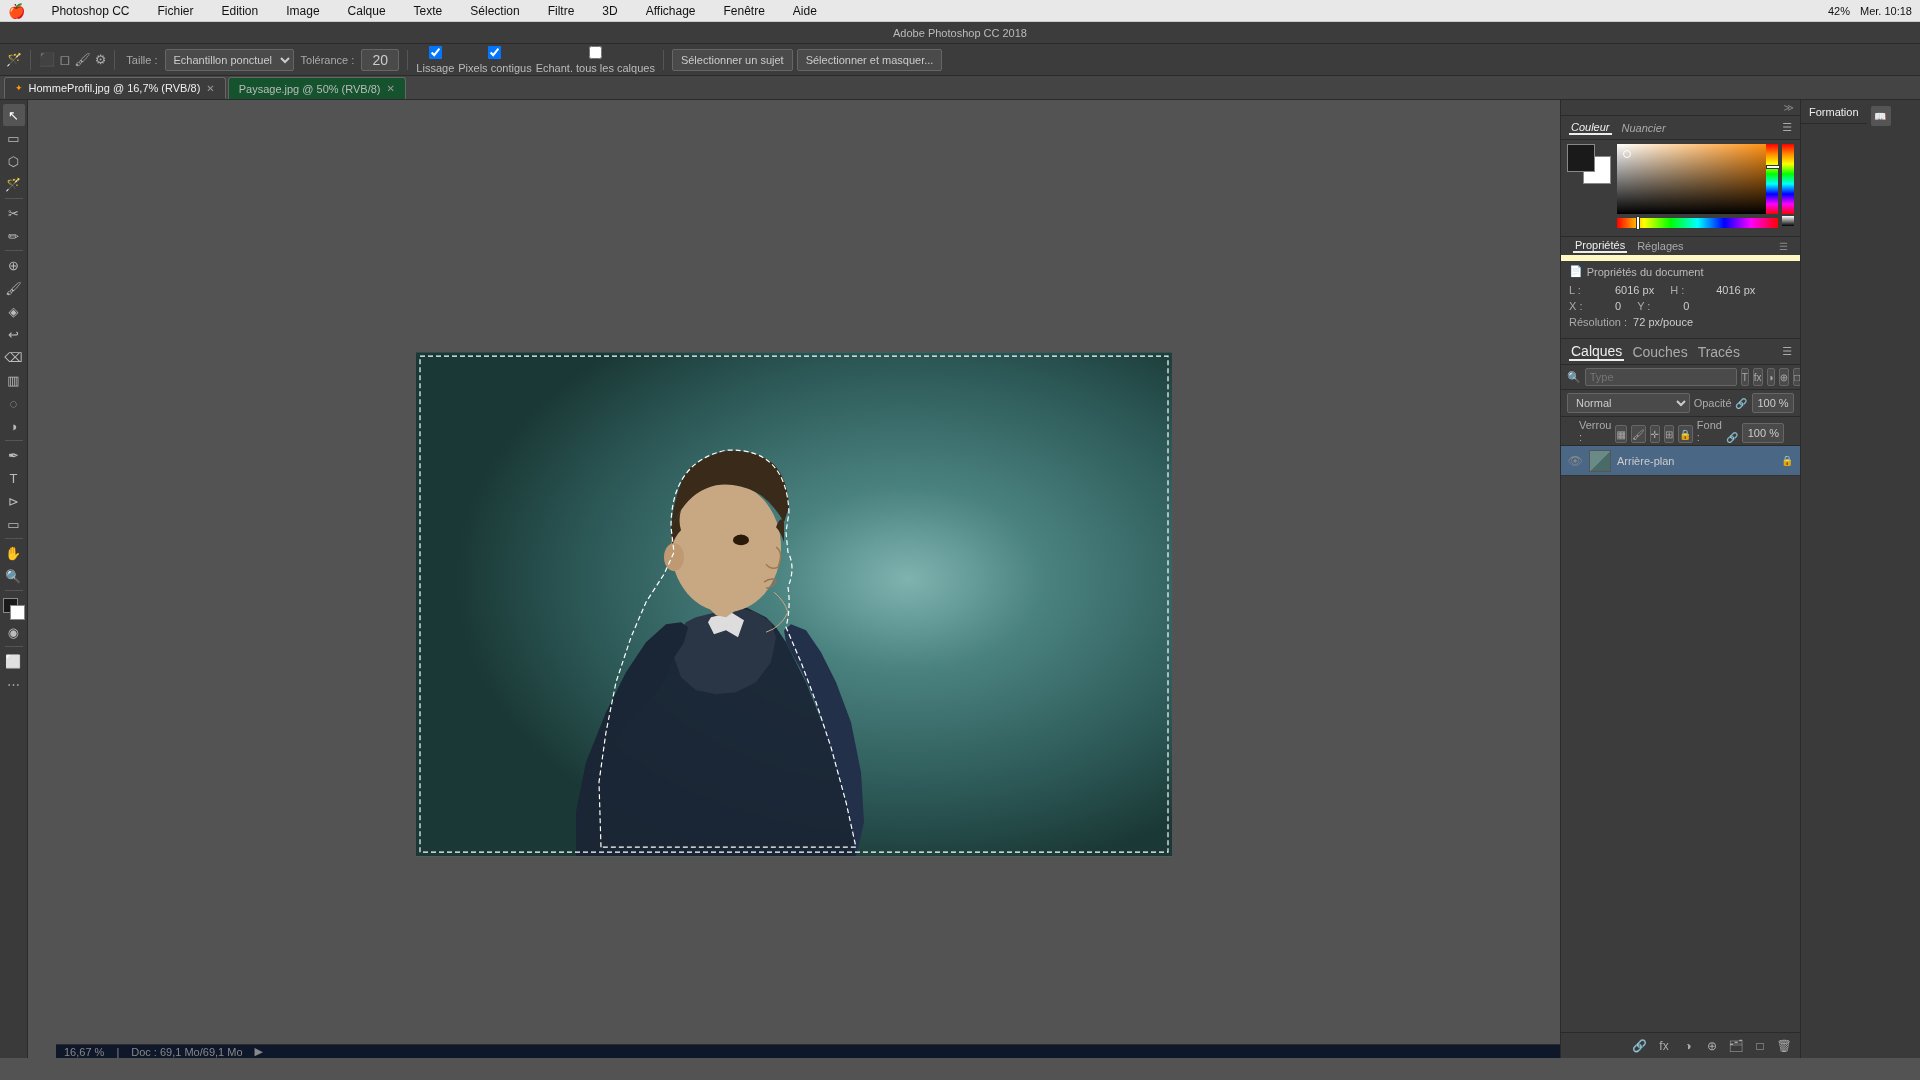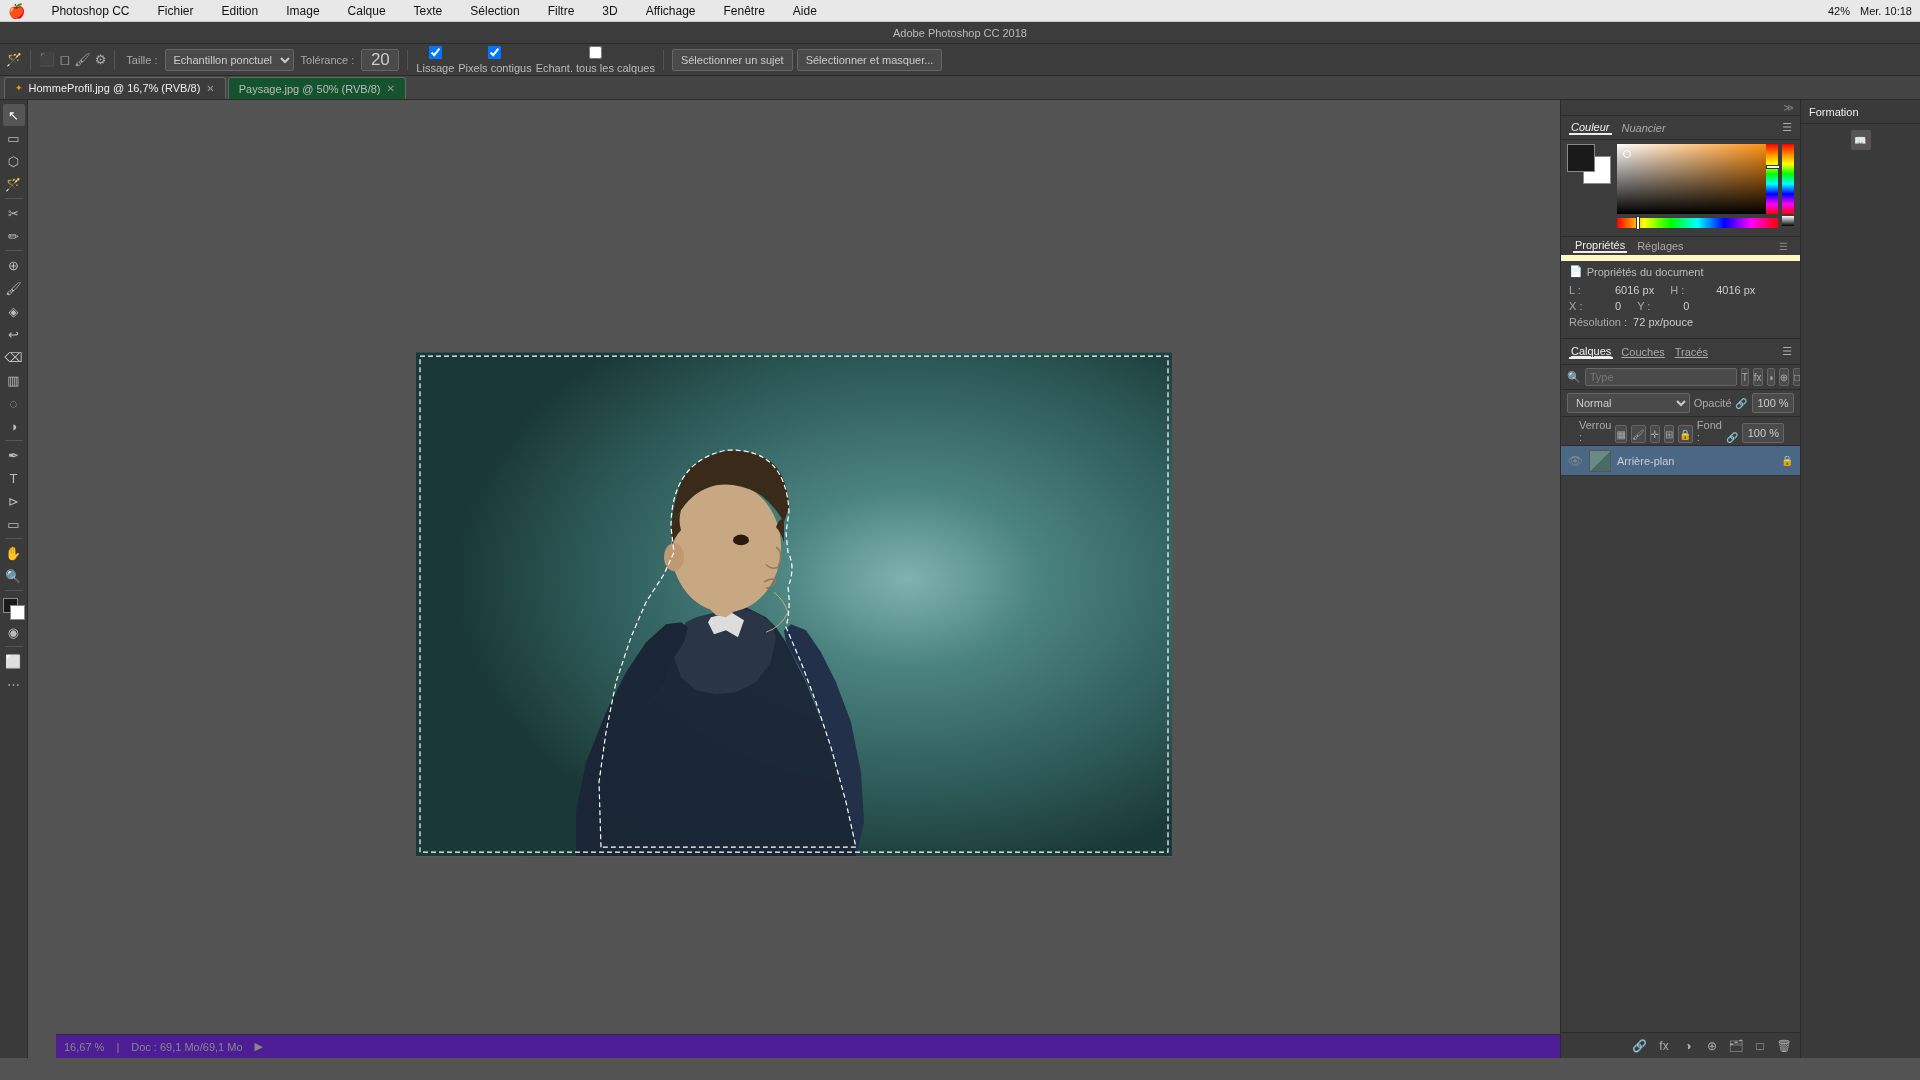--- a/index.html
+++ b/index.html
@@ -32,21 +32,21 @@
       padding: 0 6px; gap: 4px;
     }
     .tool-sep { width: 1px; height: 20px; background: #555; margin: 0 4px; }
     .toolbar-label { color: #aaa; font-size: 11px; margin: 0 3px; }
     .toolbar-select {
       background: #4a4a4a; border: 1px solid #666; color: #ccc;
       font-size: 11px; height: 22px; padding: 0 4px; border-radius: 2px;
     }
     .toolbar-input {
       background: #4a4a4a; border: 1px solid #666; color: #ccc;
-      font-size: 17px; height: 22px; width: 38px; padding: 0 4px; border-radius: 2px; text-align: center;
+      font-size: 14px; height: 22px; width: 38px; padding: 0 4px; border-radius: 2px; text-align: center;
     }
     .toolbar-checkbox-label { display: flex; align-items: center; gap: 3px; color: #bbb; font-size: 11px; cursor: pointer; flex-direction: column; }
     .toolbar-checkbox-label input { cursor: pointer; }
     .toolbar-btn {
       background: #4a4a4a; border: 1px solid #666; color: #ccc;
       font-size: 11px; height: 22px; padding: 0 8px; border-radius: 2px; cursor: pointer; white-space: nowrap;
     }
 
     
     #tab-bar {
@@ -142,21 +142,21 @@
     .prop-tab { font-size: 11px; color: #aaa; cursor: pointer; padding: 0 2px; }
     .prop-tab.active { color: #eee; border-bottom: 2px solid #eee; }
     .prop-row { display: flex; align-items: center; padding: 2px 8px; gap: 6px; }
     .prop-label { color: #aaa; font-size: 11px; min-width: 40px; }
     .prop-value { color: #ccc; font-size: 11px; }
     .prop-section-title { padding: 4px 8px; font-size: 11px; color: #bbb; display: flex; align-items: center; gap: 4px; }
 
     
     #layers-panel { flex: 1; display: flex; flex-direction: column; overflow: hidden; }
     .layers-tabs { display: flex; align-items: center; padding: 0 8px; gap: 6px; height: 26px; border-bottom: 1px solid #2a2a2a; }
-    .layers-tab { font-size: 11px; color: #aaa; cursor: pointer; padding: 0 2px; text-decoration: underline; }
+    .layers-tab { font-size: 14px; color: #aaa; cursor: pointer; padding: 0 2px; }
     .layers-tab.active { color: #eee; border-bottom: 2px solid #eee; }
     .layers-options { margin-left: auto; color: #aaa; cursor: pointer; }
 
     
     #layer-search {
       padding: 3px 6px; display: flex; align-items: center; gap: 4px;
       border-bottom: 1px solid #2a2a2a;
     }
     .layer-search-input {
       flex: 1; background: #4a4a4a; border: 1px solid #666; color: #ccc;
@@ -225,21 +225,21 @@
     }
     .layer-bottom-btn {
       width: 20px; height: 20px; display: flex; align-items: center; justify-content: center;
       color: #aaa; font-size: 12px; cursor: pointer; border-radius: 2px;
     }
 
     
     #far-right-panel {
       width: 120px; height: 100%; background: #3a3a3a;
       border-left: 1px solid #2a2a2a;
-      display: flex; flex-direction: column;
+      display: flex; flex-direction: row;
       flex-shrink: 0;
     }
     .formation-header {
       height: 24px; display: flex; align-items: center; padding: 0 8px;
       border-bottom: 1px solid #2a2a2a; font-size: 11px; color: #eee;
     }
 
     
     #bottom-status {
       width: 100%; height: 22px; background: #3a3a3a;
@@ -461,21 +461,21 @@
             <path d="M440,504 L430,450 L415,400 L405,365 L395,340 L385,318 L375,300 L370,290 L368,278 L375,272 L390,278 L405,300 L420,330 L435,370 L445,420 L448,470 Z" fill="#22304a"></path>
           </g>
 
           <path d="M 185,495 L 183,430 L 190,380 L 200,330 L 215,285 L 230,250 L 248,222 L 258,200 L 255,175 Q 255,110 310,98 Q 370,95 373,160 L 370,180 L 372,200 Q 380,215 372,235 Q 375,255 370,275 L 385,310 L 400,350 L 415,395 L 430,450 L 440,495 Z" stroke="white" stroke-width="1.2" fill="none" stroke-dasharray="5,3" class="marching-ants"></path>
 
           <rect x="4" y="4" width="748" height="496" stroke="white" stroke-width="1.2" fill="none" stroke-dasharray="5,3" class="marching-ants"></rect>
         </svg>
       </div>
     </div>
 
-    <div id="bottom-status" style="position:absolute;bottom:0;left:28px;right:0;height:24px;background:#4c1d95;display:flex;align-items:center;padding:0 8px;gap:12px;border-top:1px solid #2a2a2a;font-size:11px;color:#888;">
+    <div id="bottom-status" style="position:absolute;bottom:0;left:28px;right:0;height:14px;background:#0f172a;display:flex;align-items:center;padding:0 8px;gap:12px;border-top:1px solid #2a2a2a;font-size:11px;color:#888;">
       <span>16,67 %</span>
       <span>|</span>
       <span>Doc : 69,1 Mo/69,1 Mo</span>
       <span>▶</span>
     </div>
   </div>
 
   <div id="right-panel">
 
     <div style="display:flex;align-items:center;padding:2px 6px;border-bottom:1px solid #2a2a2a;justify-content:flex-end;">

